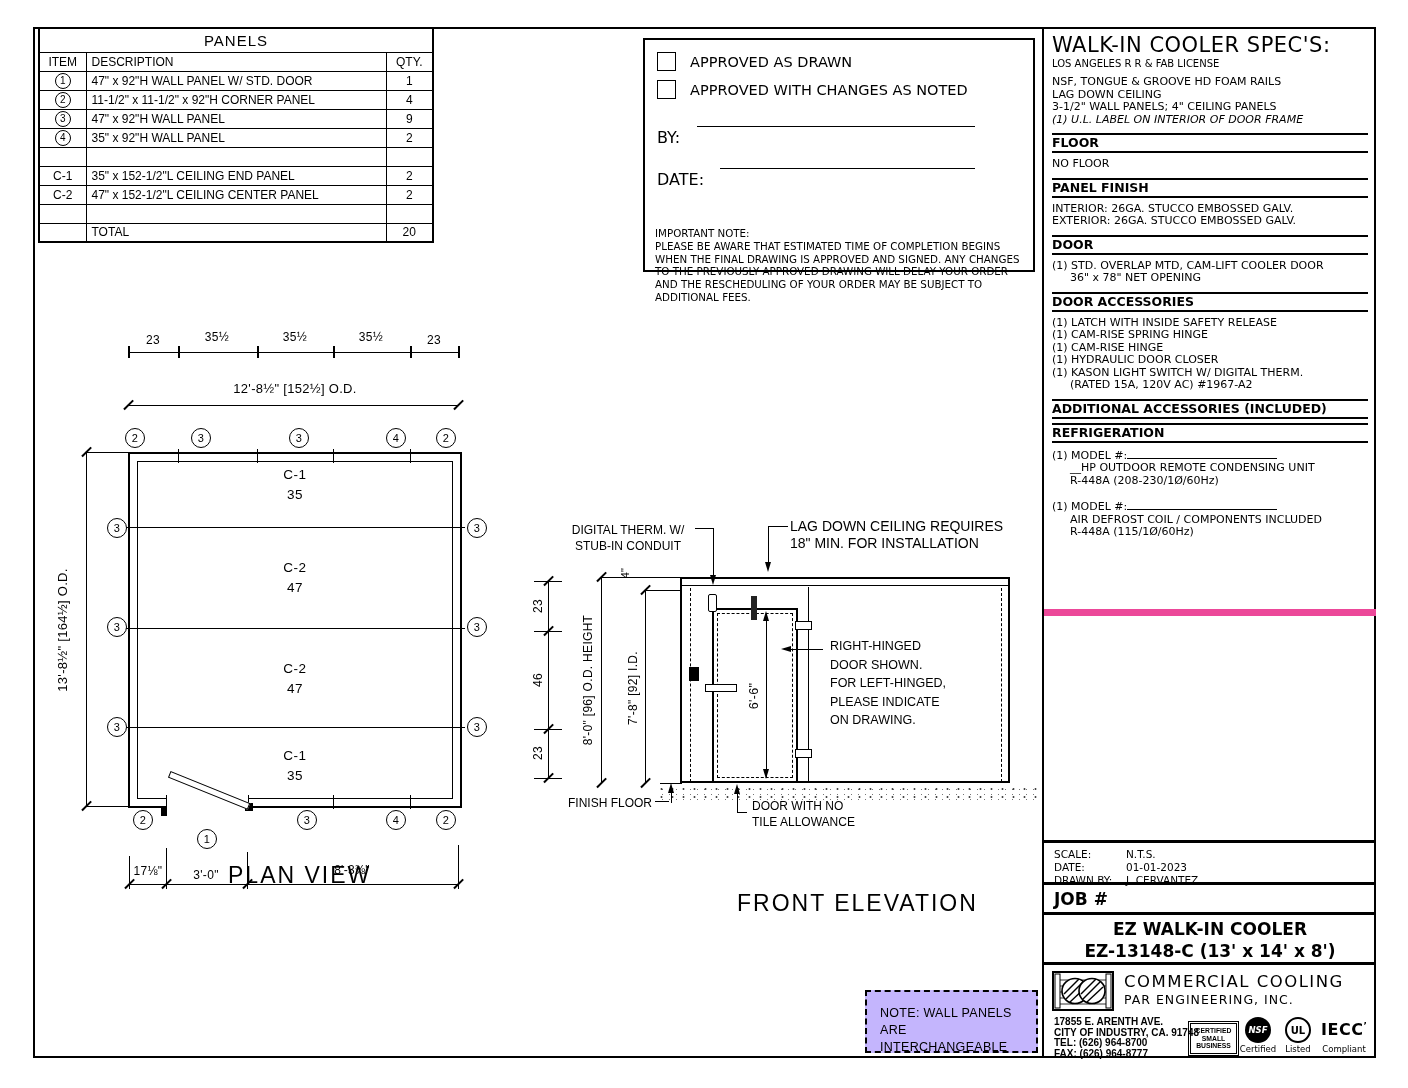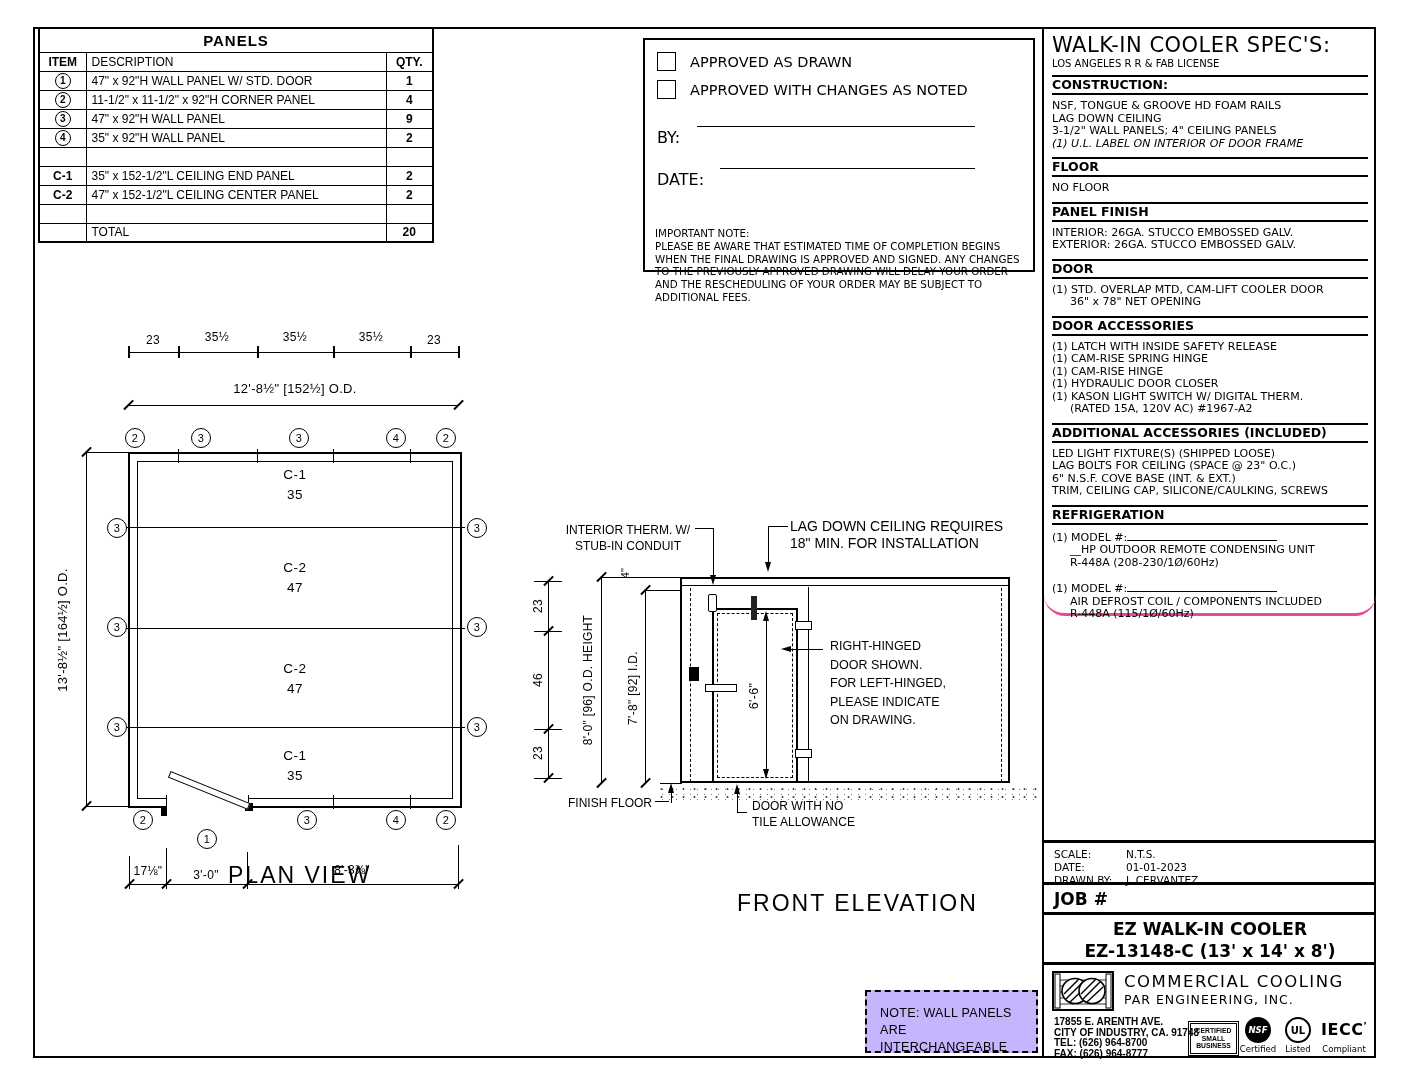--- a/index.html
+++ b/index.html
@@ -26,38 +26,38 @@
   .dash { border-left:1px dashed #000; position:absolute; width:0; }
 
   
   .sheet { position:absolute; left:33px; top:27px; width:1343px; height:1031px; border:2.5px solid #000; }
 
   
   table.panels { position:absolute; left:38px; top:27px; border-collapse:collapse; background:#fff;
                  font-size:12px; }
   table.panels td { border:1px solid #000; height:19px; padding:0 5px; white-space:nowrap; }
   table.panels { border:2px solid #000; }
-  td.c { text-align:center;font-weight:bold; }
+  td.c { text-align:center; }
   .ptitle { font-size:15px; letter-spacing:1px; height:24px !important; }
   .circ { display:inline-flex; width:16px; height:16px; border:1.2px solid #000; border-radius:50%;
           align-items:center; justify-content:center; font-size:10px; }
 
   
   .approval { position:absolute; left:643px; top:38px; width:392px; height:234px;
               border:2.5px solid #000; font-family:"DejaVu Sans", sans-serif; }
   .chkrow { position:absolute; left:12px; display:flex; align-items:center; gap:14px; font-size:14.5px; }
   .chk { width:19px; height:19px; border:1.6px solid #000; background:#fff; }
   .sigline { position:absolute; border-bottom:1.5px solid #000; }
   .note { position:absolute; left:10px; top:187px; width:372px; font-size:10.3px; line-height:12.8px; }
 
   
   .rcol { position:absolute; left:1042px; top:27px; width:334px; height:1031px;
           border-left:2px solid #000; font-family:"DejaVu Sans", sans-serif; }
-  .specs { position:absolute; left:0; top:0; width:100%; height:589px; border-bottom:3px solid #ec4899;
-           padding:6px 8px 0 8px;border-radius:21px; }
+  .specs { position:absolute; left:0; top:0; width:100%; height:589px; border-bottom:7px solid #ec4899;
+           padding:6px 8px 0 8px; }
   .specs h1 { font-size:21px; font-weight:400; letter-spacing:.5px; line-height:24px; }
   .specs .sub { font-size:10px; line-height:14px; }
   .shead { margin-top:4px; border-top:2px solid #000; border-bottom:2px solid #000;
            font-weight:bold; font-size:12.5px; line-height:14px; padding:1px 0; }
   .sbody { padding:5px 0 3px 0; font-size:11px; line-height:12.5px; }
   .ind { padding-left:18px; }
   .ital { font-style:italic; }
   .blank { display:inline-block; width:150px; border-bottom:1px solid #000; height:11px; }
   .tb { position:absolute; left:0; width:100%; border-top:3px solid #000; }
   .tbrow { display:flex; font-size:10.5px; line-height:13px; padding-left:10px; }
@@ -272,21 +272,21 @@
   <div class="dimtxt cad" style="left:118px;top:864px;width:60px">17⅛"</div>
   <div class="dimtxt cad" style="left:176px;top:868px;width:60px">3'-0"</div>
   <div class="dimtxt cad" style="left:312px;top:863px;width:80px">8'-3⅜"</div>
 
   <div class="vtitle" style="left:228px;top:862px">PLAN VIEW</div>
 </div>
 
 <div class="layer">
 
   <div class="anno" style="left:563px;top:522px;width:130px;text-align:center">
-    <div>INTERIOR THERM. W/</div>
+    <div>DIGITAL THERM. W/</div>
     <div>STUB-IN CONDUIT</div>
   </div>
   <div class="thl" style="left:695px;top:528px;width:19px"></div>
   <div class="tvl" style="left:713px;top:528px;height:50px"></div>
   <div class="ad" style="left:710px;top:575px"></div>
 
   <div class="anno" style="left:790px;top:518px;font-size:14px;line-height:17px">
     <div>LAG DOWN CEILING REQUIRES</div>
     <div>18" MIN. FOR INSTALLATION</div>
   </div>
@@ -370,21 +370,20 @@
 <div class="notebox cad">
   <div>NOTE: WALL PANELS</div>
   <div>ARE INTERCHANGEABLE</div>
 </div>
 
 <div class="rcol">
   <div class="specs">
     <h1>WALK-IN COOLER SPEC'S:</h1>
     <div class="sub">LOS ANGELES R R &amp; FAB LICENSE</div>
 
-    <div class="shead">CONSTRUCTION:</div>
     <div class="sbody">
       <div>NSF, TONGUE &amp; GROOVE HD FOAM RAILS</div>
       <div>LAG DOWN CEILING</div>
       <div>3-1/2" WALL PANELS; 4" CEILING PANELS</div>
       <div class="ital">(1) U.L. LABEL ON INTERIOR OF DOOR FRAME</div>
     </div>
 
     <div class="shead">FLOOR</div>
     <div class="sbody">
       <div>NO FLOOR</div>
@@ -406,26 +405,20 @@
     <div class="sbody">
       <div>(1) LATCH WITH INSIDE SAFETY RELEASE</div>
       <div>(1) CAM-RISE SPRING HINGE</div>
       <div>(1) CAM-RISE HINGE</div>
       <div>(1) HYDRAULIC DOOR CLOSER</div>
       <div>(1) KASON LIGHT SWITCH W/ DIGITAL THERM.</div>
       <div class="ind">(RATED 15A, 120V AC) #1967-A2</div>
     </div>
 
     <div class="shead">ADDITIONAL ACCESSORIES (INCLUDED)</div>
-    <div class="sbody">
-      <div>LED LIGHT FIXTURE(S) (SHIPPED LOOSE)</div>
-      <div>LAG BOLTS FOR CEILING (SPACE @ 23" O.C.)</div>
-      <div>6" N.S.F. COVE BASE (INT. &amp; EXT.)</div>
-      <div>TRIM, CEILING CAP, SILICONE/CAULKING, SCREWS</div>
-    </div>
 
     <div class="shead">REFRIGERATION</div>
     <div class="sbody">
       <div><span>(1) MODEL #:</span><span class="blank"></span></div>
       <div class="ind">__HP OUTDOOR REMOTE CONDENSING UNIT</div>
       <div class="ind">R-448A (208-230/1Ø/60Hz)</div>
       <div style="height:12px"></div>
       <div><span>(1) MODEL #:</span><span class="blank"></span></div>
       <div class="ind">AIR DEFROST COIL / COMPONENTS INCLUDED</div>
       <div class="ind">R-448A (115/1Ø/60Hz)</div>

